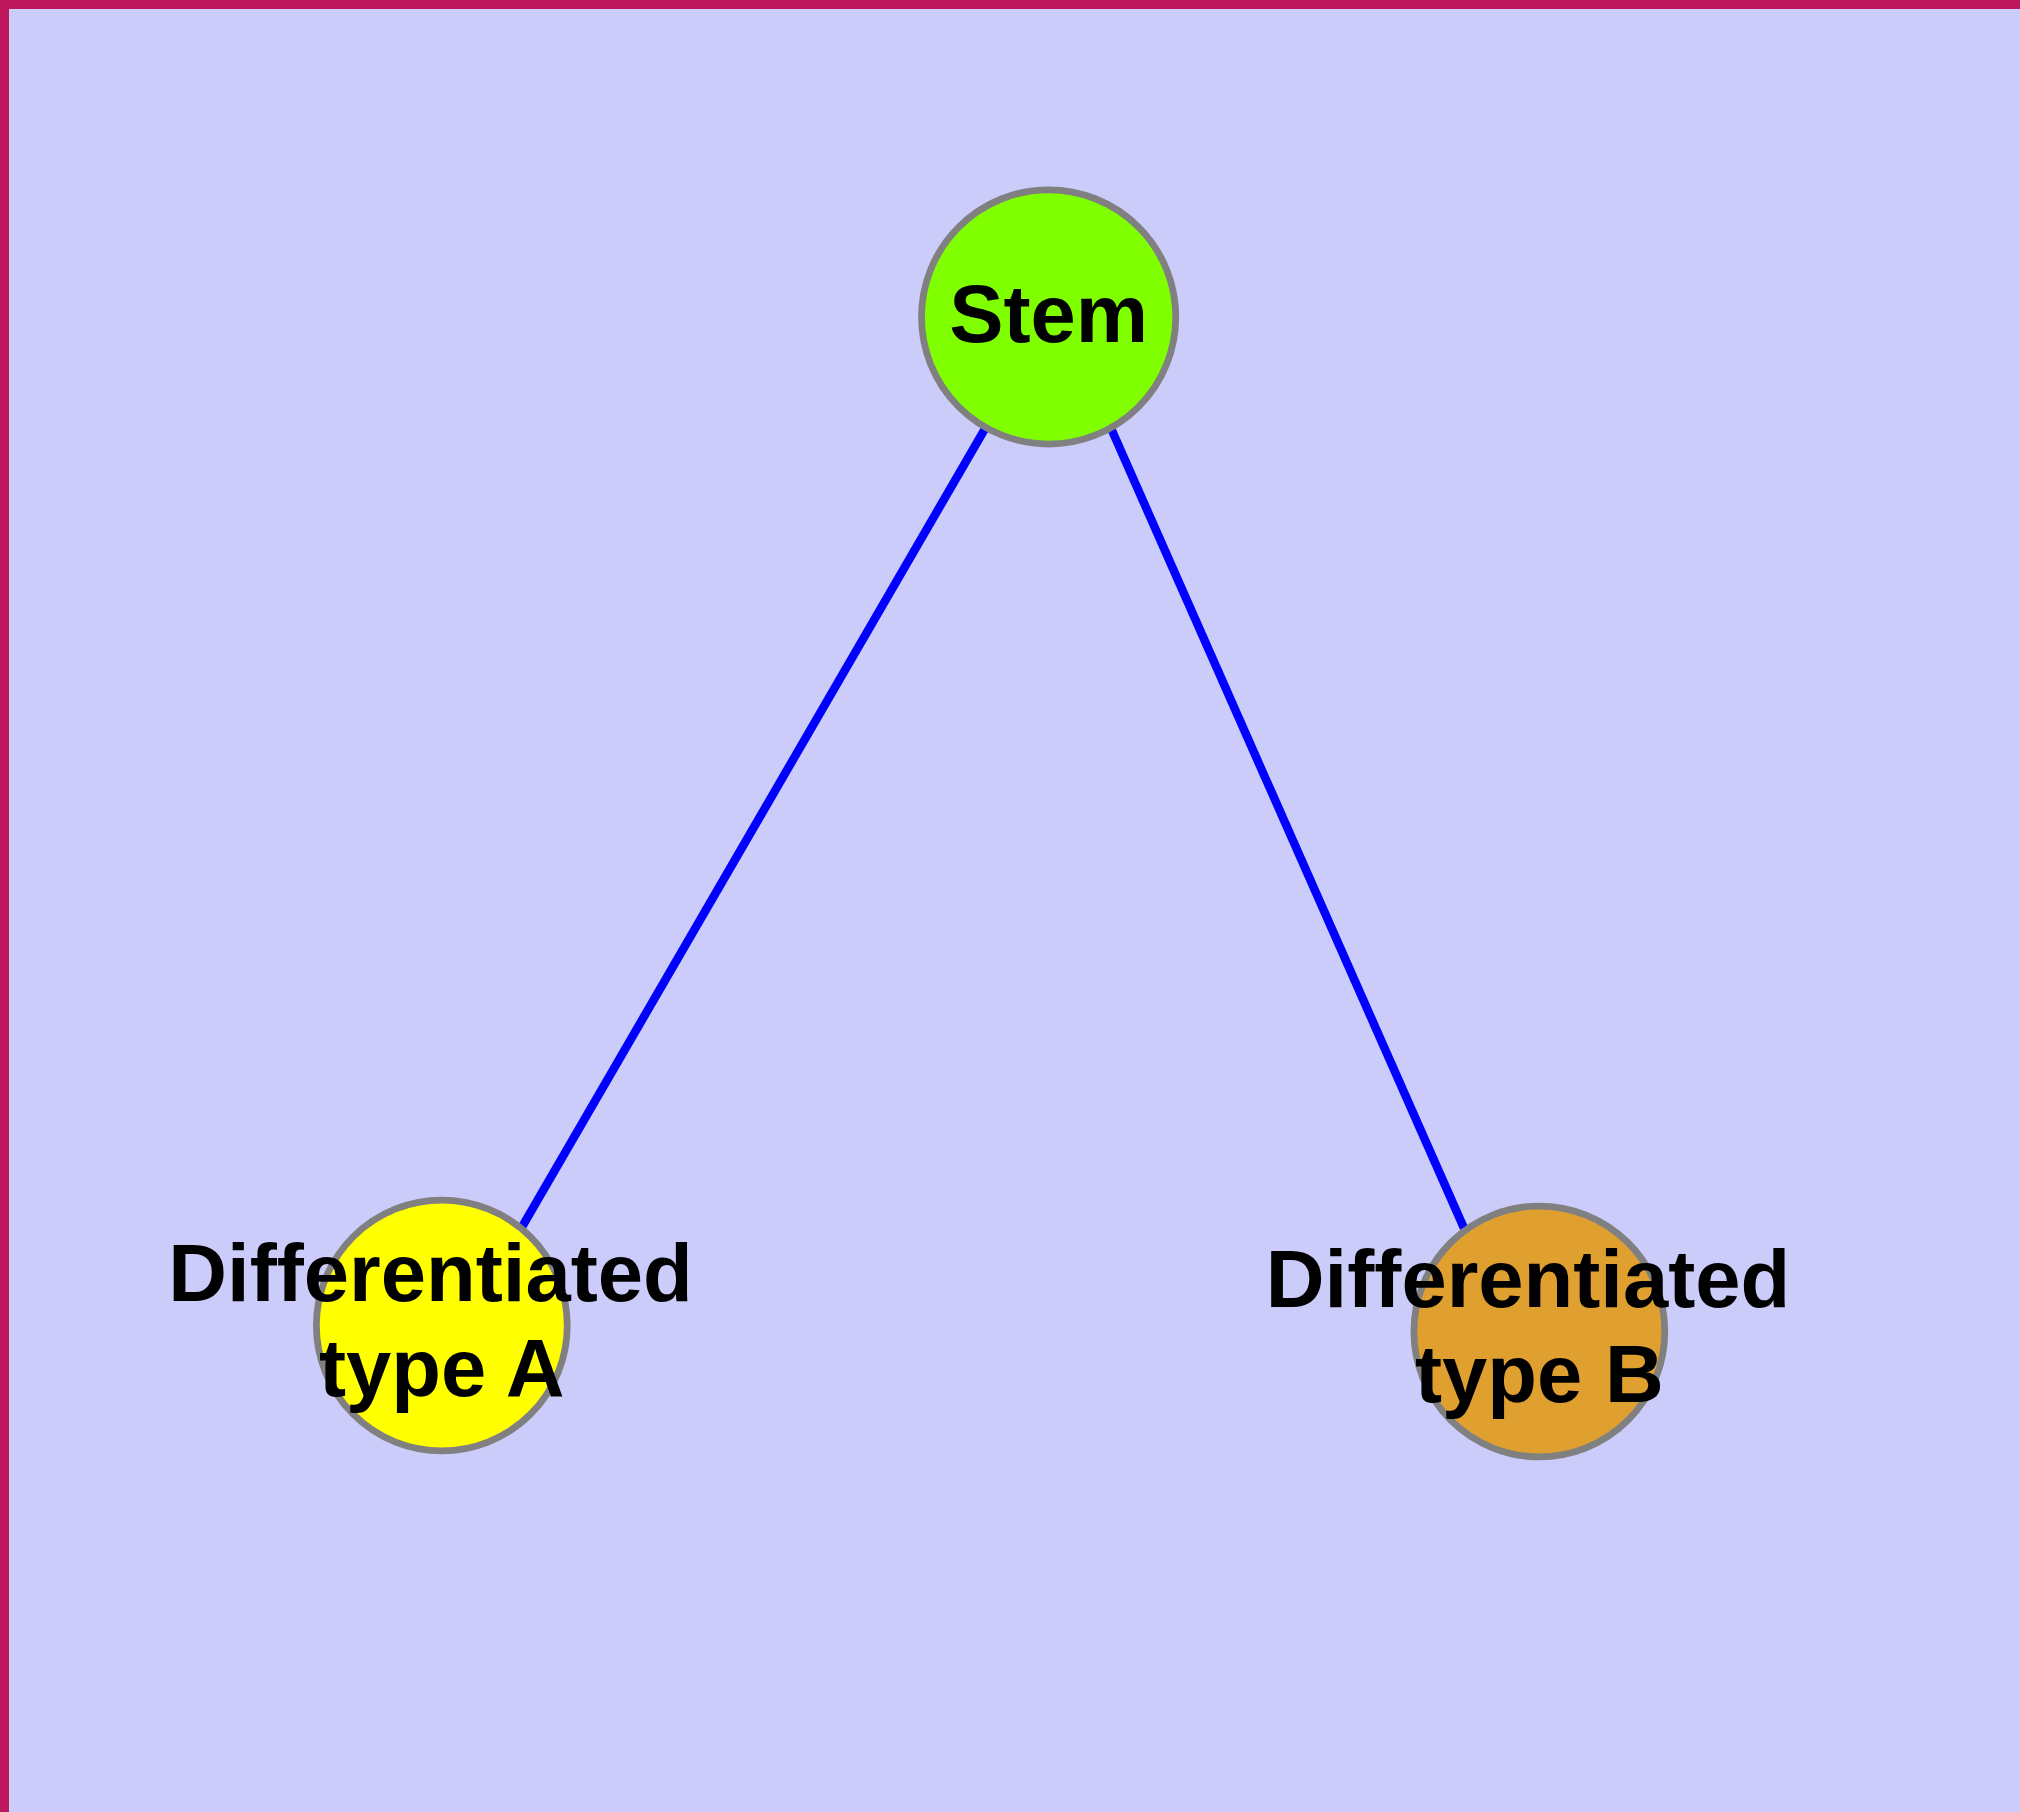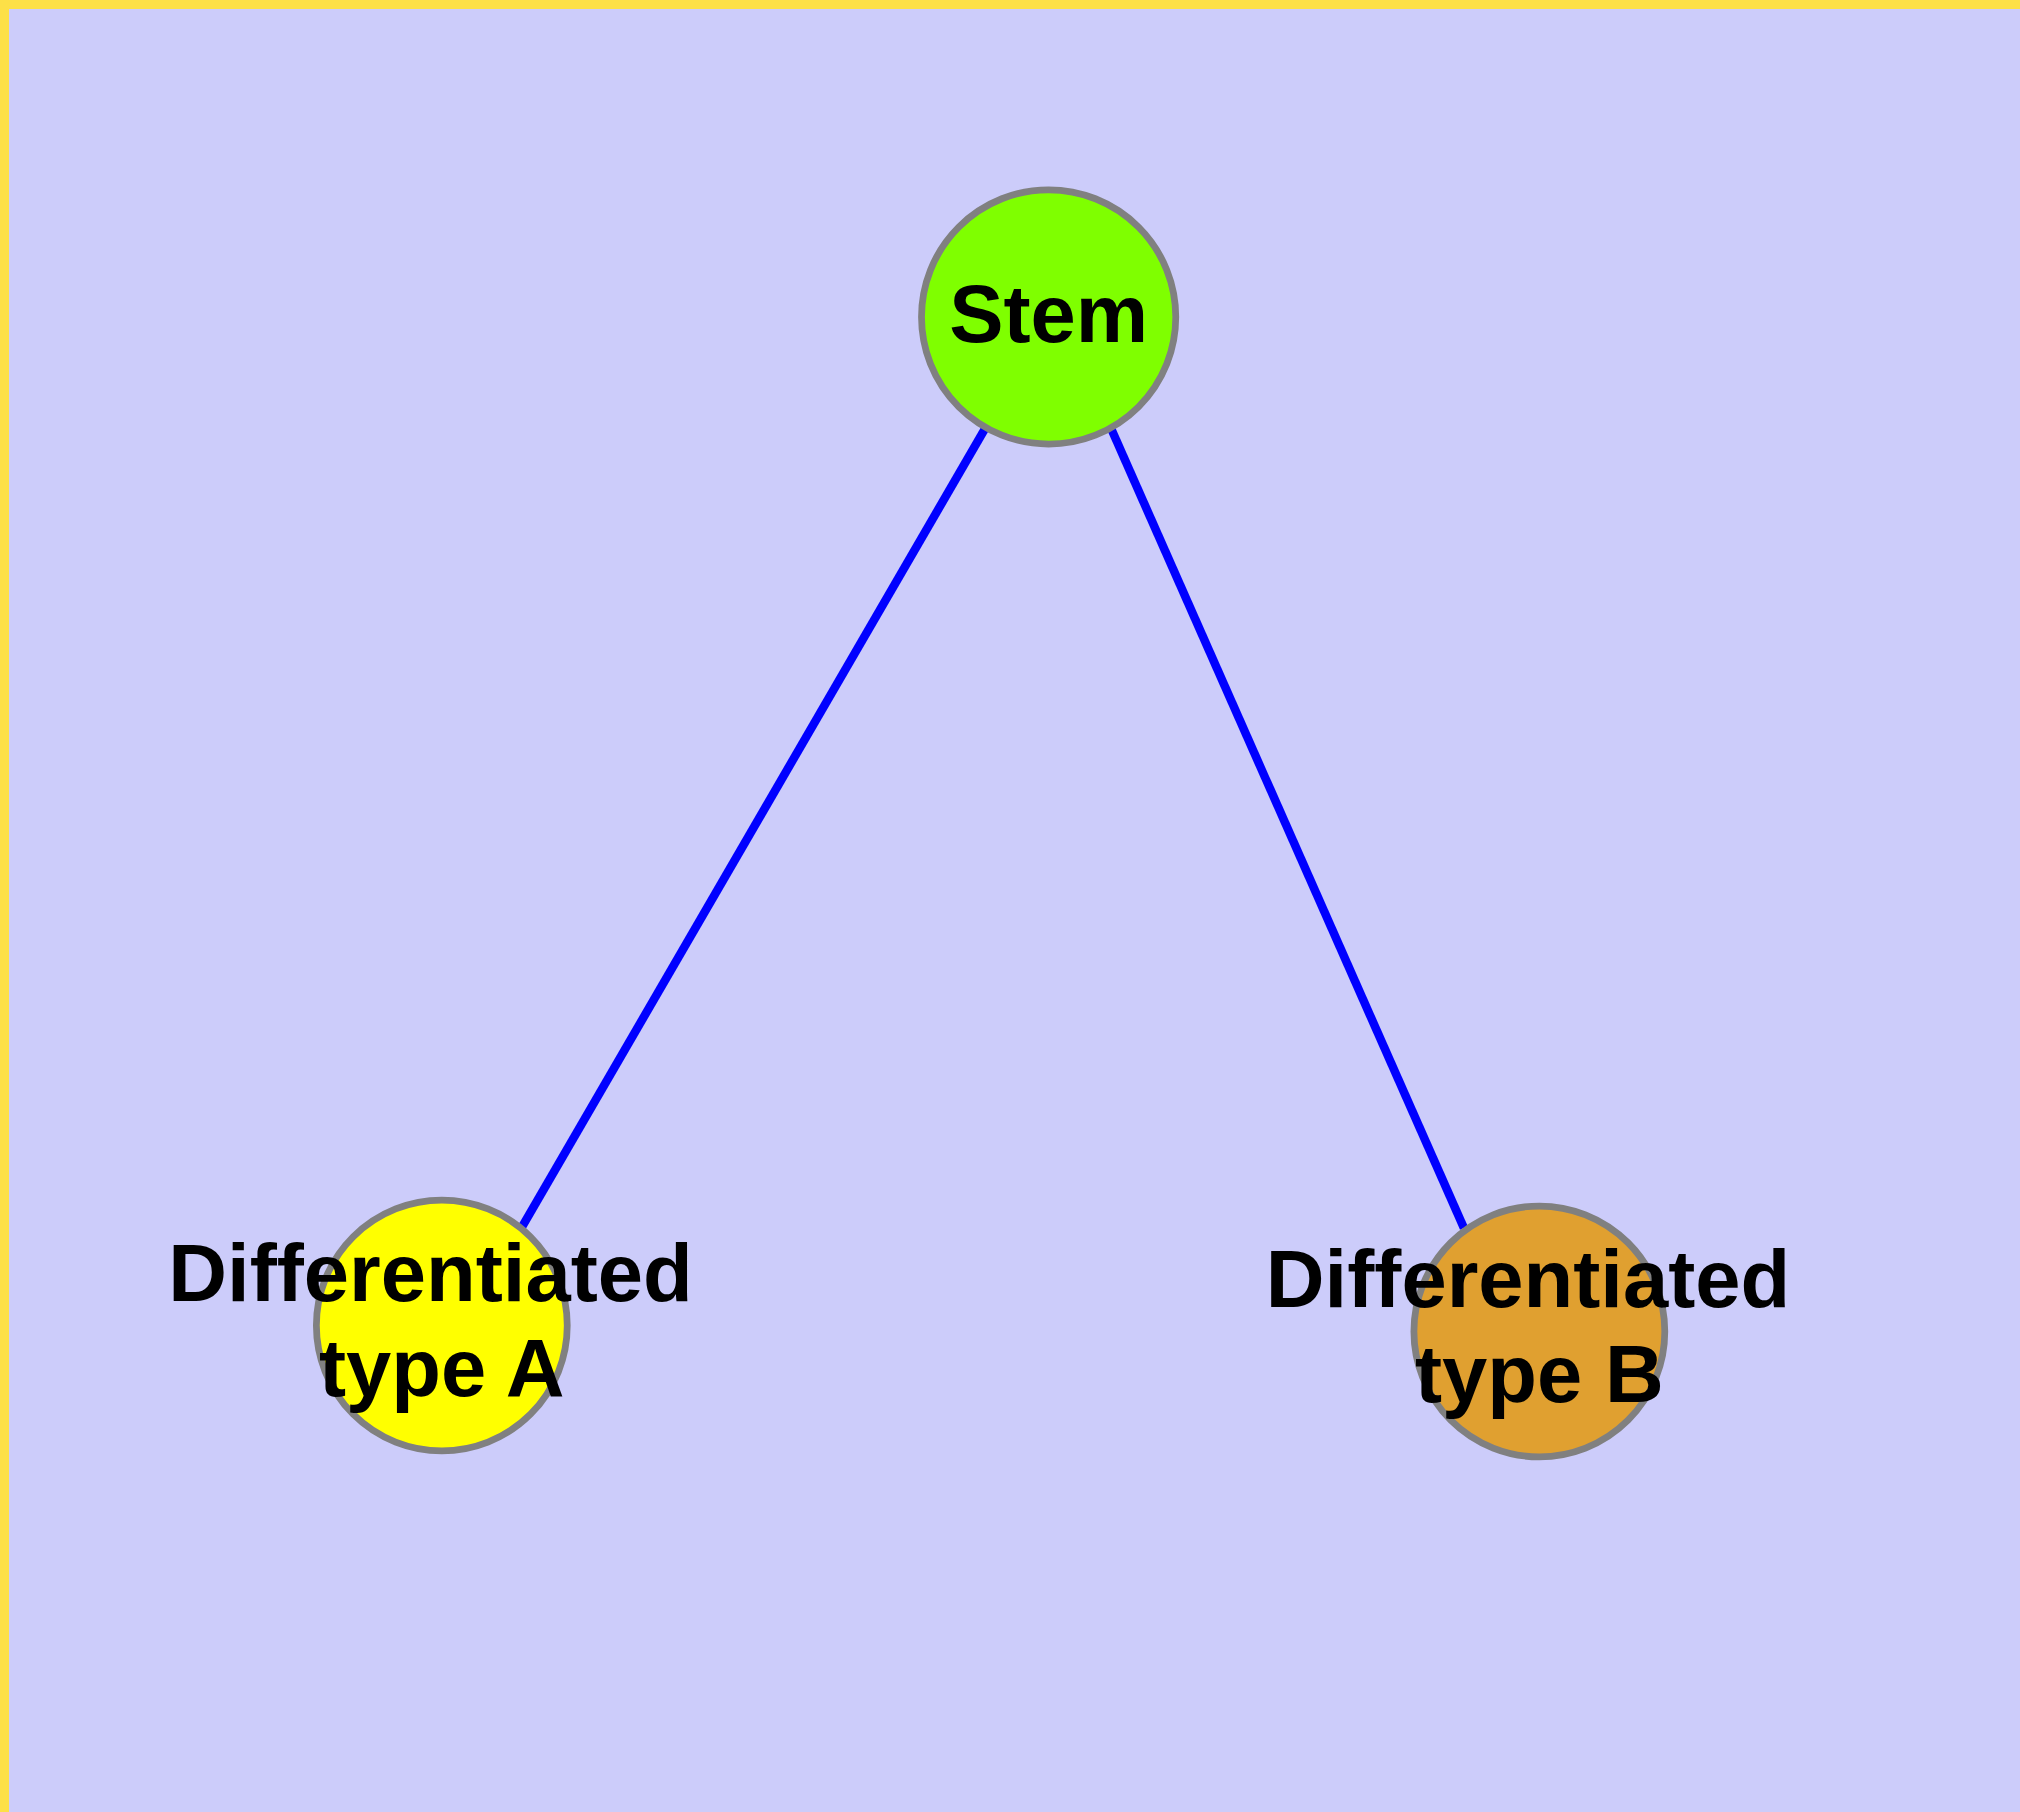--- a/index.html
+++ b/index.html
@@ -4,21 +4,21 @@
 <style>
   html, body {
     margin: 0;
     padding: 0;
     background: #ffffff;
   }
   #canvas {
     position: relative;
     width: 2021px;
     height: 1812px;
-    background: #fde047;
+    background: #be185d;
     overflow: hidden;
     font-family: "Liberation Sans", sans-serif;
   }
   #plot-area {
     position: absolute;
     left: 8.5px;
     top: 8.5px;
     width: 2012px;
     height: 1804px;
     background: #ccccfa;

